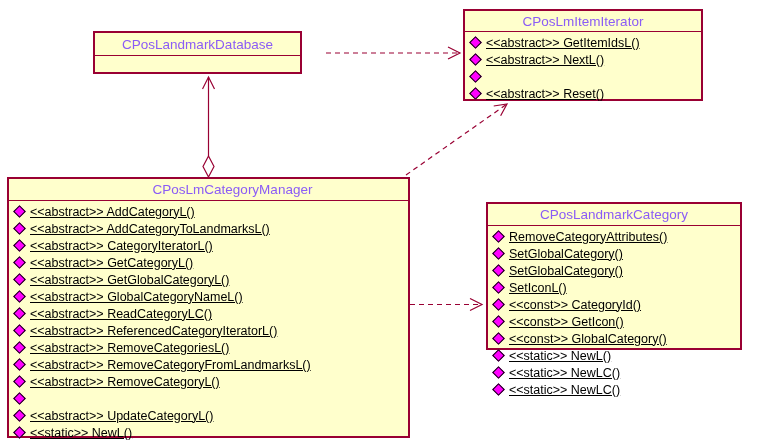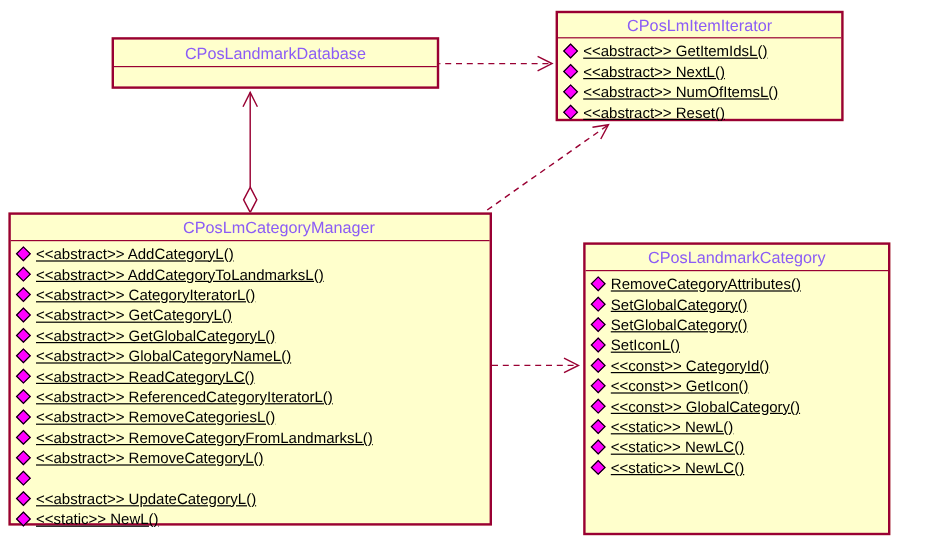--- a/index.html
+++ b/index.html
@@ -42,39 +42,38 @@
     <line x1="326" y1="53" x2="460" y2="53" stroke="#990033" stroke-width="1.2" stroke-dasharray="5,4" marker-end="url(#openArrow)"></line>
 
     <line x1="208.5" y1="156" x2="208.5" y2="77" stroke="#990033" stroke-width="1.2" marker-end="url(#openArrow)"></line>
     <polygon points="208.5,156 214,166.5 208.5,177 203,166.5" fill="#ffffff" stroke="#990033" stroke-width="1.2"></polygon>
 
     <line x1="406" y1="175" x2="507" y2="104" stroke="#990033" stroke-width="1.2" stroke-dasharray="5,4" marker-end="url(#openArrow)"></line>
 
     <line x1="410" y1="304.5" x2="482" y2="304.5" stroke="#990033" stroke-width="1.2" stroke-dasharray="5,4" marker-end="url(#openArrow)"></line>
   </svg>
 
-  <div class="uml-class" style="left:93px;top:31px;width:273px;height:43px;text-align:right;">
+  <div class="uml-class" style="left:93px;top:31px;width:209px;height:43px;text-align:right;">
     <div class="uml-title" style="height:23px;">CPosLandmarkDatabase</div>
     <div class="uml-methods"></div>
   </div>
 
   <div class="uml-class" style="left:463px;top:9px;width:240px;height:92px;">
     <div class="uml-title" style="height:21px;">CPosLmItemIterator</div>
     <div class="uml-methods">
         <div class="uml-method">
           <span class="m-icon"></span>
           <span>&lt;&lt;abstract&gt;&gt; GetItemIdsL()</span>
         </div>
         <div class="uml-method">
           <span class="m-icon"></span>
           <span>&lt;&lt;abstract&gt;&gt; NextL()</span>
         </div>
         <div class="uml-method">
           <span class="m-icon"></span>
-          <span>&lt;&lt;abstract&gt;&gt; NumOfItemsL()</span>
         </div>
         <div class="uml-method">
           <span class="m-icon"></span>
           <span>&lt;&lt;abstract&gt;&gt; Reset()</span>
         </div>
       </div>
   </div>
 
   <div class="uml-class" style="left:7px;top:177px;width:403px;height:261px;">
     <div class="uml-title" style="height:22px;padding-left:48px;">CPosLmCategoryManager</div>
@@ -130,21 +129,21 @@
           <span class="m-icon"></span>
           <span>&lt;&lt;abstract&gt;&gt; UpdateCategoryL()</span>
         </div>
         <div class="uml-method">
           <span class="m-icon"></span>
           <span>&lt;&lt;static&gt;&gt; NewL()</span>
         </div>
       </div>
   </div>
 
-  <div class="uml-class" style="left:486px;top:202px;width:256px;height:244px;">
+  <div class="uml-class" style="left:486px;top:202px;width:256px;height:148px;">
     <div class="uml-title" style="height:22px;">CPosLandmarkCategory</div>
     <div class="uml-methods">
         <div class="uml-method">
           <span class="m-icon"></span>
           <span>RemoveCategoryAttributes()</span>
         </div>
         <div class="uml-method">
           <span class="m-icon"></span>
           <span>SetGlobalCategory()</span>
         </div>

